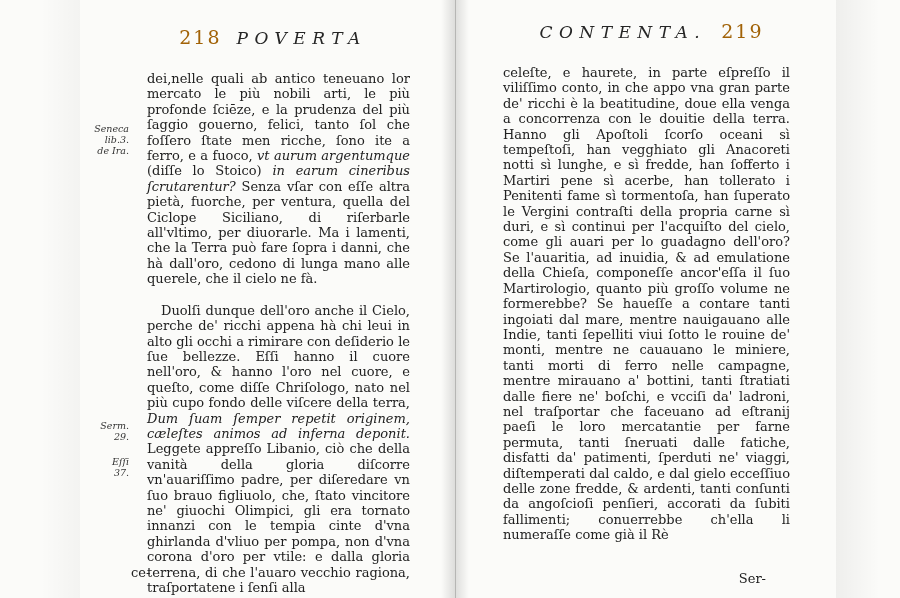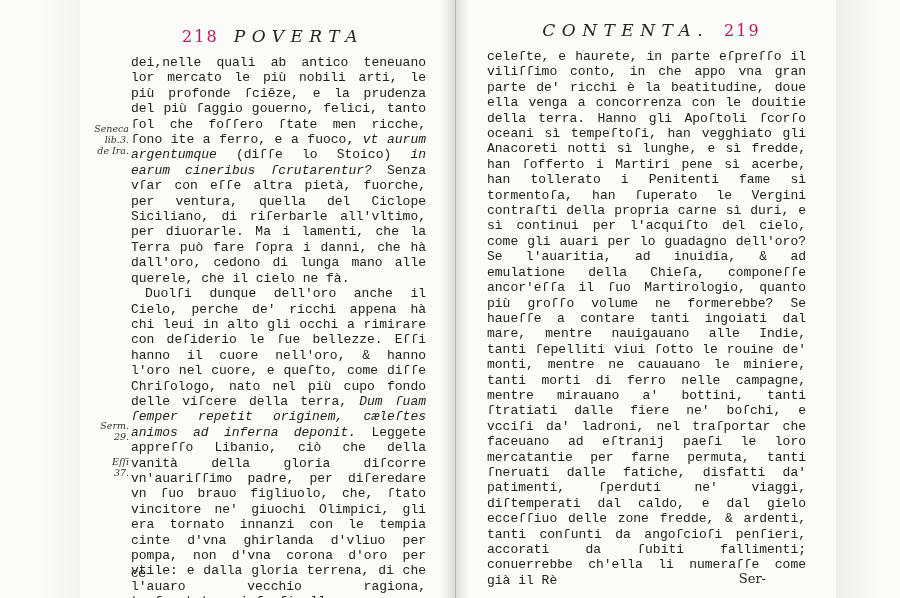--- a/index.html
+++ b/index.html
@@ -32,30 +32,30 @@
   }
 
   
   .header { position: absolute; white-space: nowrap; }
   .header-left  { left: 130px; width: 296px; top: 26px; text-align: center; }
   .header-right { left: 487px; width: 319px; top: 20px; text-align: center; }
   .running {
     font-style: italic; font-size: 17px; letter-spacing: 0.38em;
     margin: 0 10px; color: #262626;
   }
-  .pagenum { font-size: 16px; letter-spacing: 2px; color: #be185d; }
+  .pagenum { font-size: 19px; letter-spacing: 2px; color: #a16207; }
 
   
   .col {
     position: absolute; text-align: justify;
     font-size: 13px; line-height: 15.4px; color: #212121;
   }
   .col-left  { left: 131px; top: 55px; width: 295px; }
   .col-right { left: 487px; top: 49px; width: 319px; }
-  .para { margin: 0; font-family: Liberation Mono, monospace; }
+  .para { margin: 16px; }
   .para.indent { text-indent: 14px; }
   .it { font-style: italic; }
 
   
   .margin-note {
     position: absolute; left: 91px; width: 38px;
     font-size: 9.5px; line-height: 10.8px;
     font-style: italic; color: #333; text-align: right;
   }
   .note-1 { top: 124px; }

